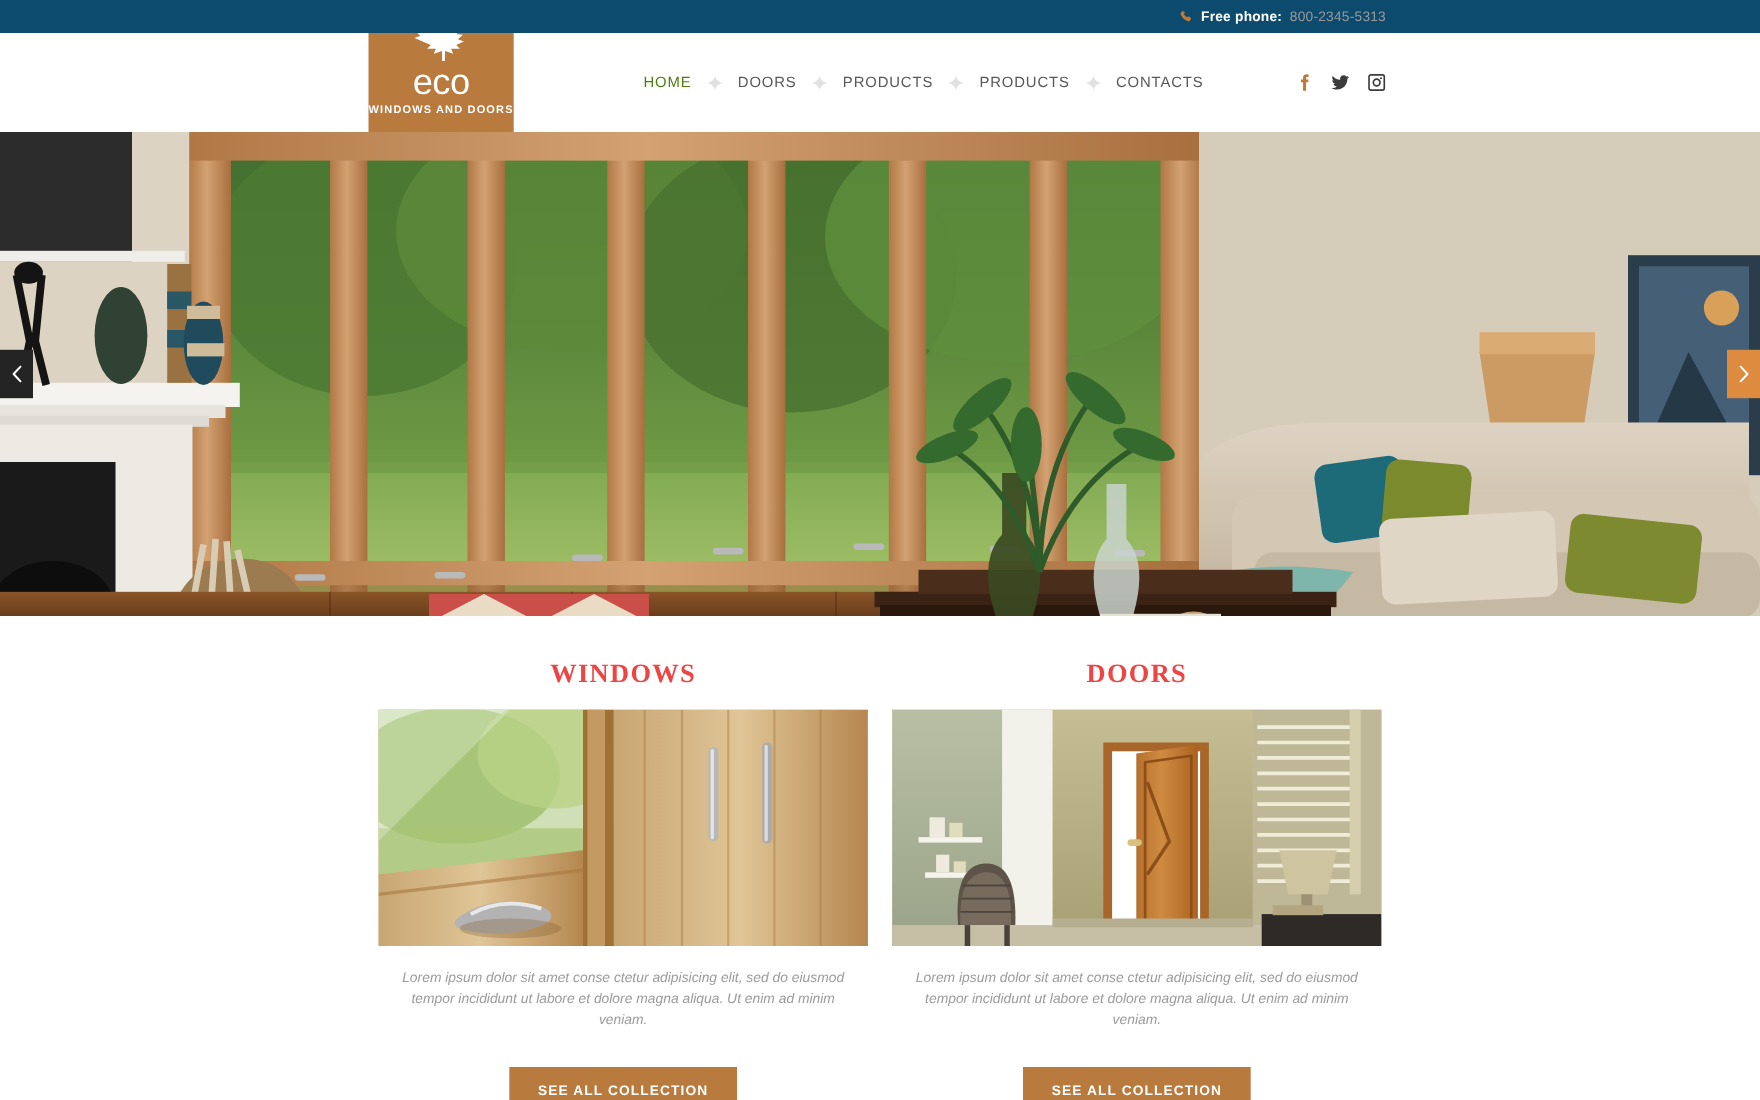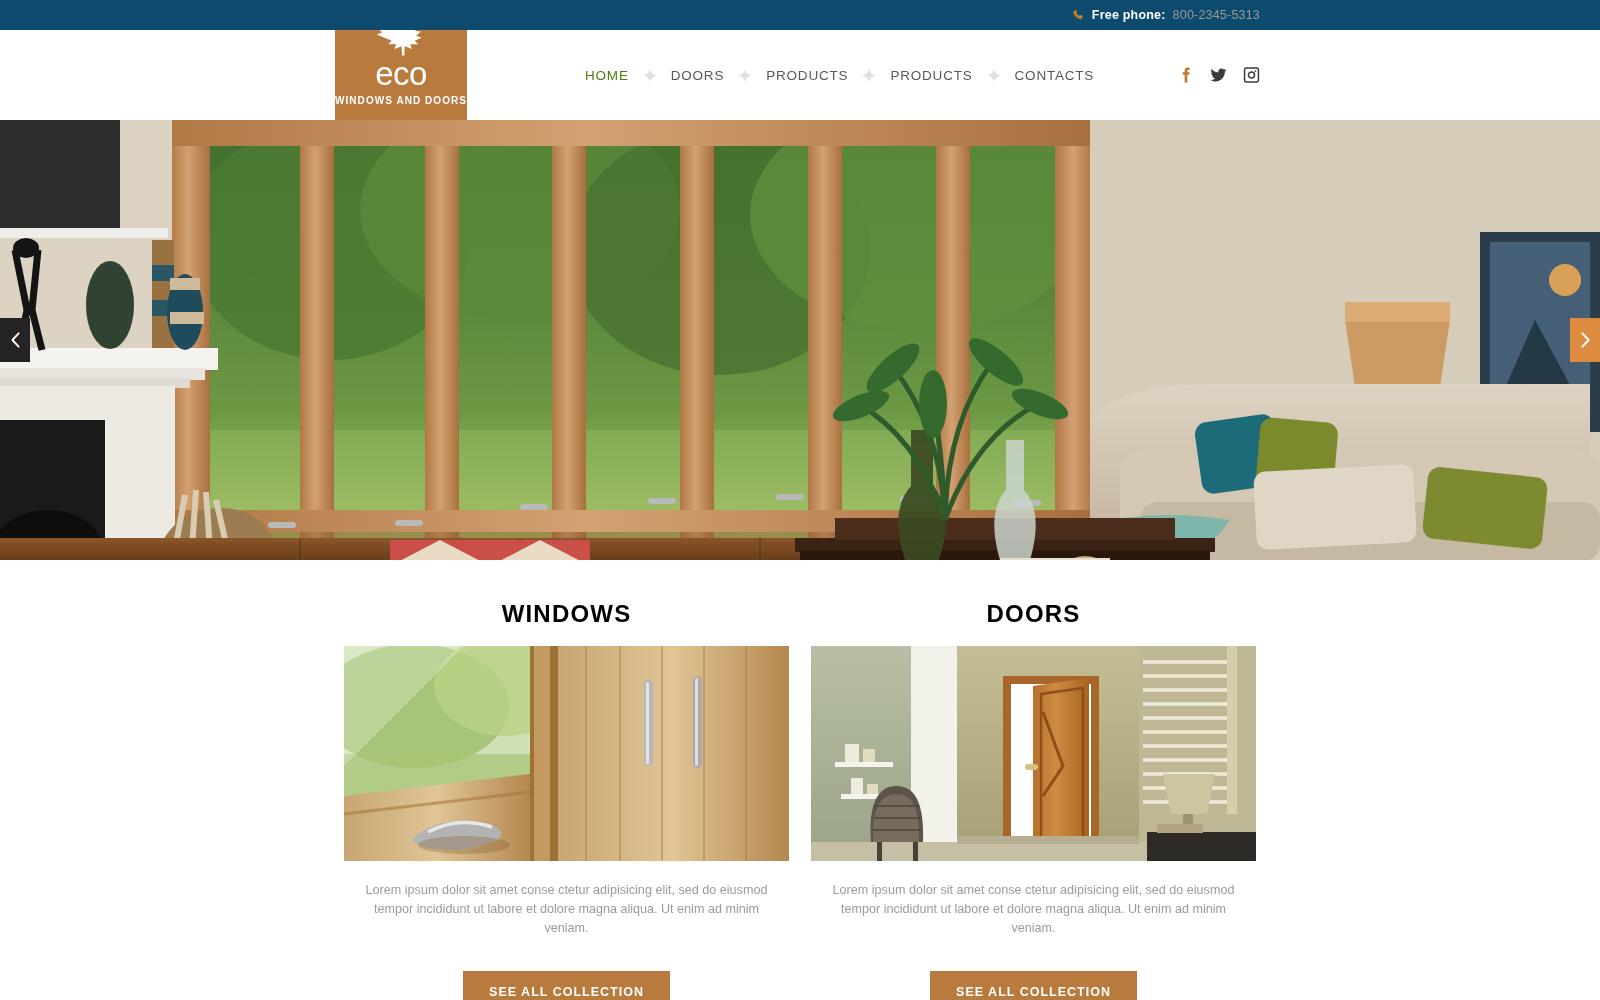--- a/index.html
+++ b/index.html
@@ -102,38 +102,40 @@
   
   .products {
     padding-top: 40px;
     display: flex;
     justify-content: center;
     gap: 22px;
   }
   .card { width: 445px; }
   .card-title {
     text-align: center;
-    color: #000000;
+    color: #ef4444;
     font-size: 24px;
     font-weight: bold;
     letter-spacing: 1.2px;
     margin-bottom: 18px;
+    font-family: Liberation Serif, serif;
   }
   .card-img {
     width: 445px; height: 215px;
     overflow: hidden; position: relative;
     background: #dcd4c6;
   }
   .card-text {
     text-align: center;
     color: #9b9b9b;
     font-size: 12.6px;
     line-height: 19px;
     margin-top: 20px;
     padding: 0 10px;
+    font-style: italic;
   }
   .card-btn-row { display: flex; justify-content: center; margin-top: 33px; }
   .btn {
     background: #b97a3e; color: #ffffff;
     border: none; cursor: pointer;
     font-size: 12.5px; font-weight: bold; letter-spacing: 1px;
     padding: 14px 26px;
     font-family: "Liberation Sans", sans-serif;
   }
 </style>

